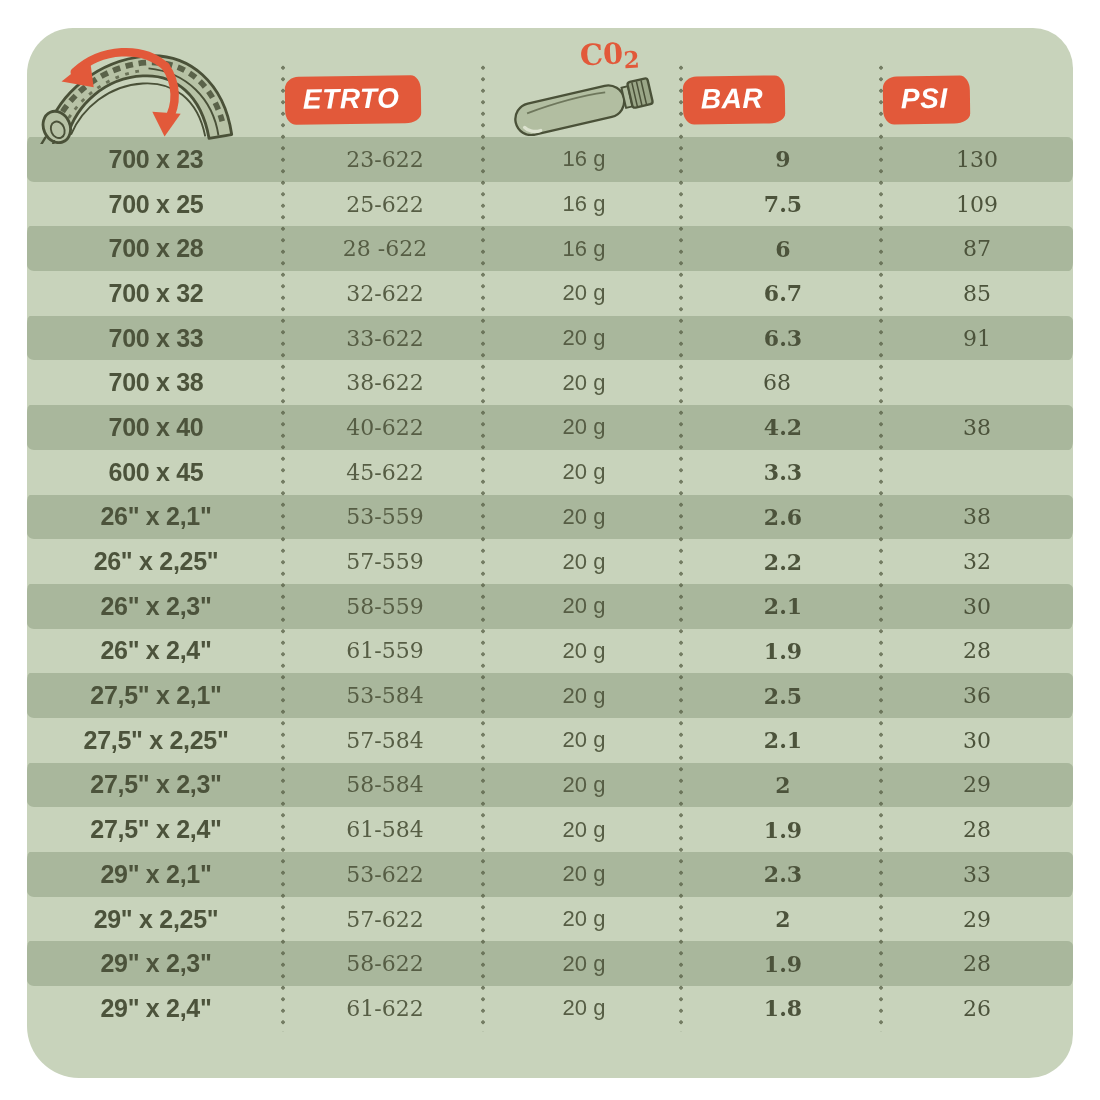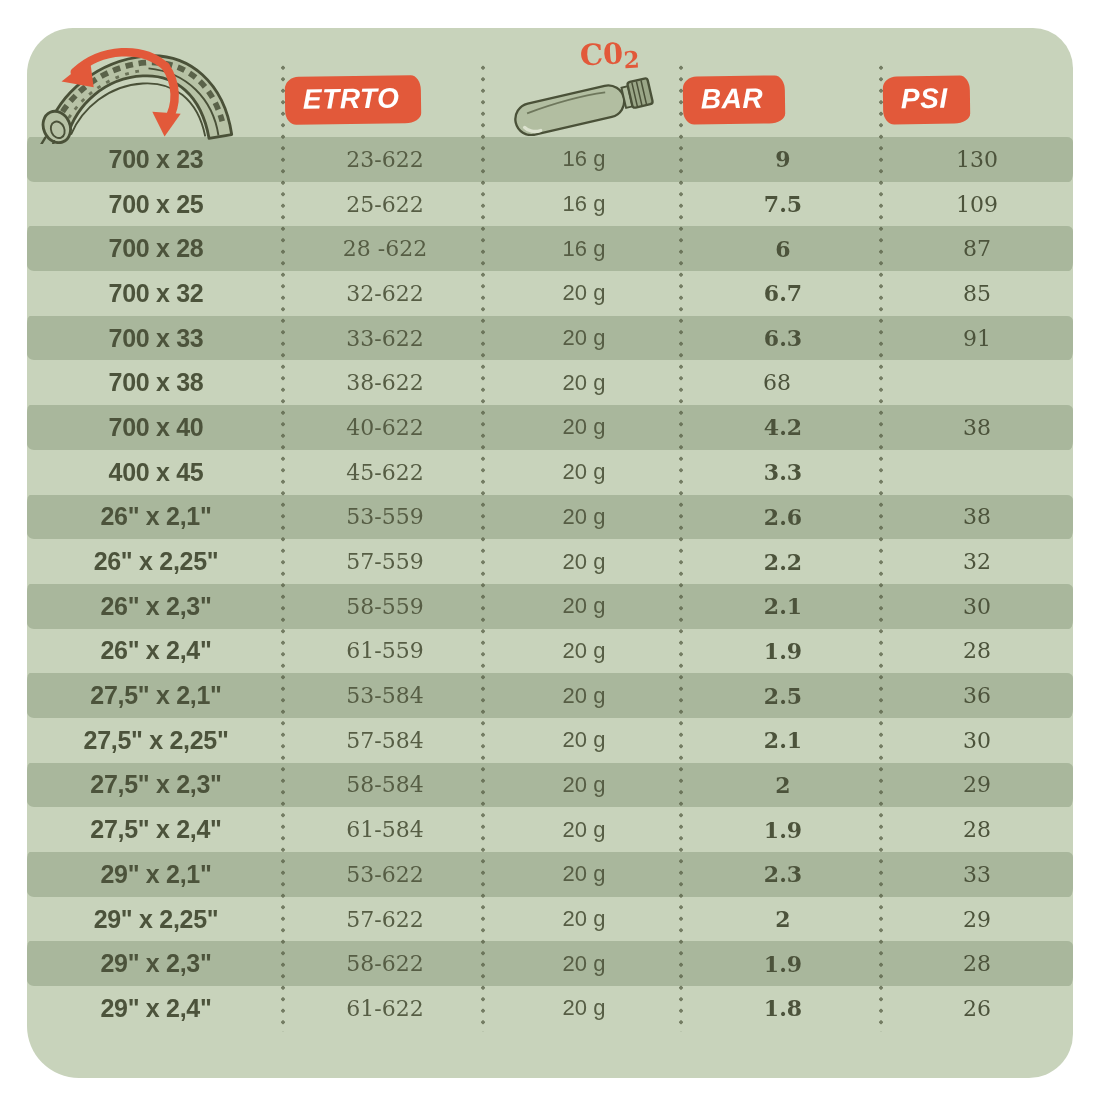--- a/index.html
+++ b/index.html
@@ -156,21 +156,21 @@
         <div class="cell c-psi">68</div>
       </div>
       <div class="row dark">
         <div class="cell c-size">700 x 40</div>
         <div class="cell c-etrto">40-622</div>
         <div class="cell c-co2">20 g</div>
         <div class="cell c-bar">4.2</div>
         <div class="cell c-psi">38</div>
       </div>
       <div class="row">
-        <div class="cell c-size">400 x 45</div>
+        <div class="cell c-size">600 x 45</div>
         <div class="cell c-etrto">45-622</div>
         <div class="cell c-co2">20 g</div>
         <div class="cell c-bar">3.3</div>
       </div>
       <div class="row dark">
         <div class="cell c-size">26" x 2,1"</div>
         <div class="cell c-etrto">53-559</div>
         <div class="cell c-co2">20 g</div>
         <div class="cell c-bar">2.6</div>
         <div class="cell c-psi">38</div>

